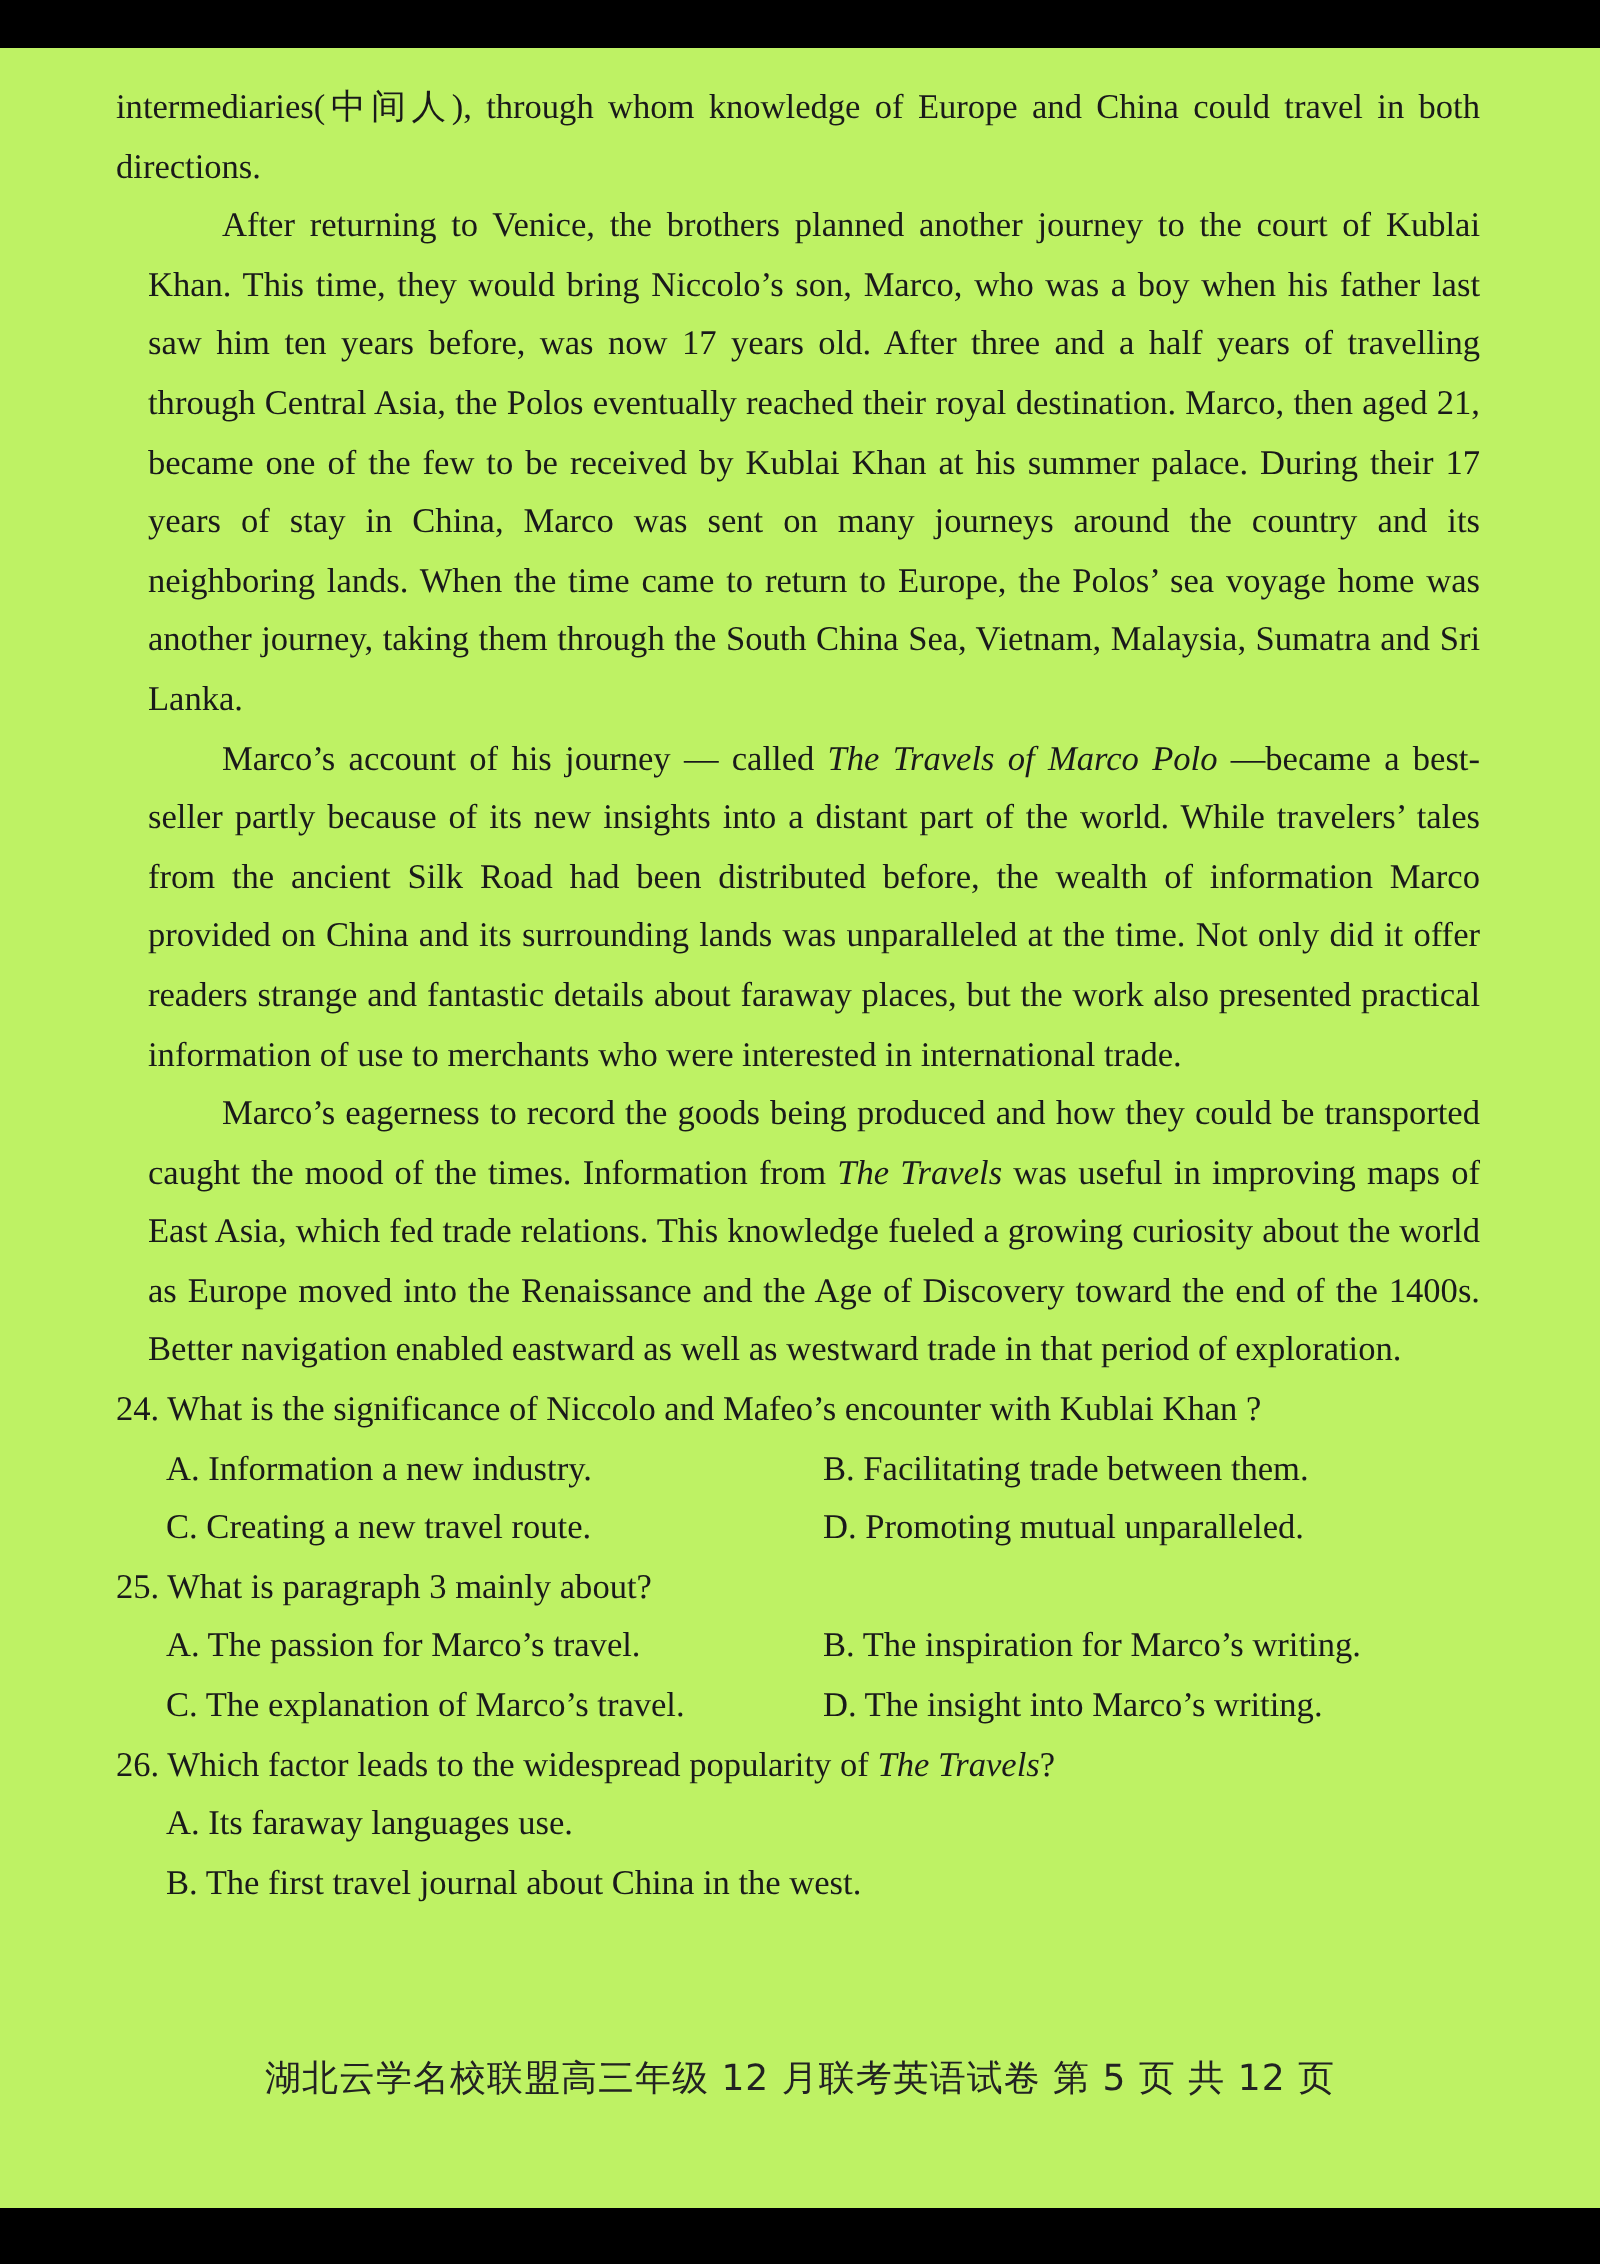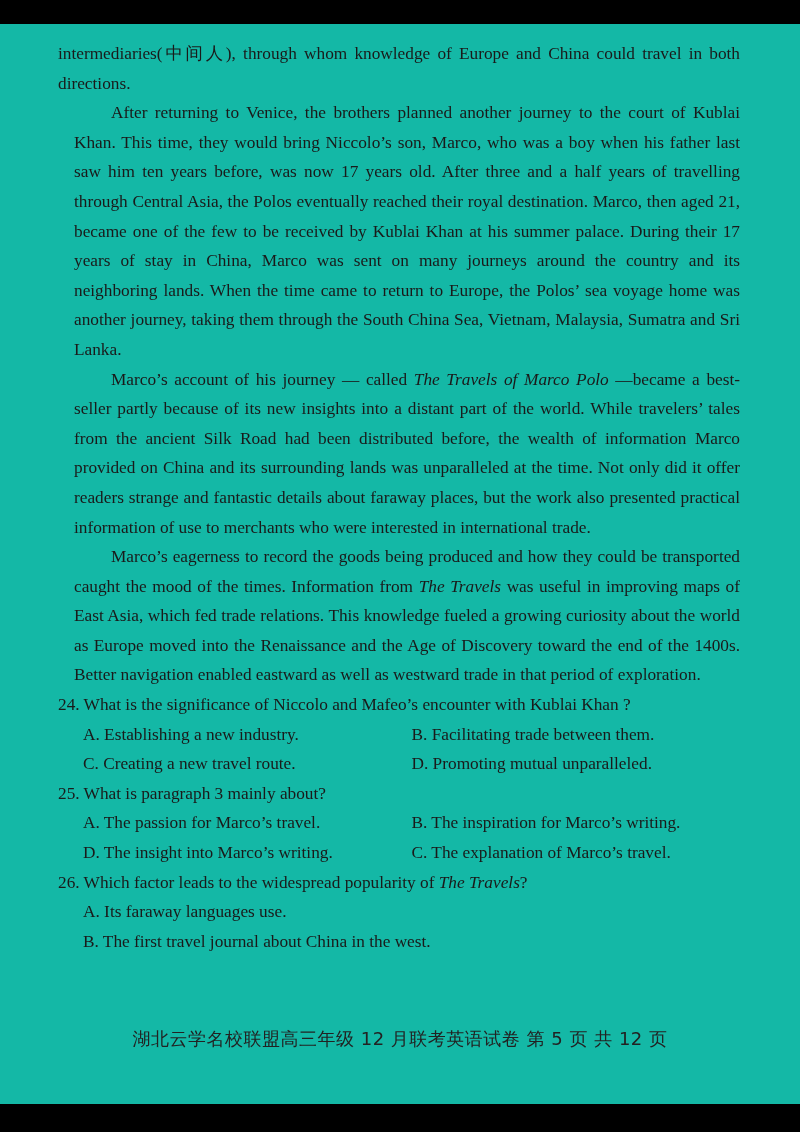--- a/index.html
+++ b/index.html
@@ -1,18 +1,18 @@
 <!DOCTYPE html>
 <html><head>
 <meta charset="utf-8">
 <style>
   html, body { margin:0; padding:0; }
   body { width:800px; height:1132px; background:#000; position:relative; overflow:hidden;
          font-family: "Liberation Serif", "DejaVu Serif", serif; color:#1a1a1a; }
-  .page { position:absolute; left:0; top:24px; width:800px; height:1080px; background:#14b8a6; }
+  .page { position:absolute; left:0; top:24px; width:800px; height:1080px; background:#bef264; }
   .content { position:absolute; left:58px; top:15px; width:682px; font-size:17.3px; line-height:29.6px; }
   p { margin:0; text-align:justify; text-align-last:left; }
   .indent { text-indent:37px;margin-left:16px; }
   .q { margin:0; }
   .opts { display:flex; padding-left:25px; }
   .opt { width:333px; }
   .opt-full { padding-left:25px; }
   i { font-style:italic; }
   .footer { position:absolute; top:1003px; left:0; width:800px; text-align:center;
             font-family: "DejaVu Sans", sans-serif; font-size:18px; letter-spacing:0.5px; color:#222; }
@@ -23,38 +23,38 @@
 <div class="page">
   <div class="content">
     <p>intermediaries(中间人), through whom knowledge of Europe and China could travel in both directions.</p>
     <p class="indent">After returning to Venice, the brothers planned another journey to the court of Kublai Khan. This time, they would bring Niccolo’s son, Marco, who was a boy when his father last saw him ten years before, was now 17 years old. After three and a half years of travelling through Central Asia, the Polos eventually reached their royal destination. Marco, then aged 21, became one of the few to be received by Kublai Khan at his summer palace. During their 17 years of stay in China, Marco was sent on many journeys around the country and its neighboring lands. When the time came to return to Europe, the Polos’ sea voyage home was another journey, taking them through the South China Sea, Vietnam, Malaysia, Sumatra and Sri Lanka.</p>
     <p class="indent"><span>Marco’s account of his journey — called </span><i>The Travels of Marco Polo</i><span> —became a best-seller partly because of its new insights into a distant part of the world. While travelers’ tales from the ancient Silk Road had been distributed before, the wealth of information Marco provided on China and its surrounding lands was unparalleled at the time. Not only did it offer readers strange and fantastic details about faraway places, but the work also presented practical information of use to merchants who were interested in international trade.</span></p>
     <p class="indent"><span>Marco’s eagerness to record the goods being produced and how they could be transported caught the mood of the times. Information from </span><i>The Travels</i><span> was useful in improving maps of East Asia, which fed trade relations. This knowledge fueled a growing curiosity about the world as Europe moved into the Renaissance and the Age of Discovery toward the end of the 1400s. Better navigation enabled eastward as well as westward trade in that period of exploration.</span></p>
 
     <div>
       <p class="q">24.  What is the significance of Niccolo and Mafeo’s encounter with Kublai Khan ?</p>
       <div class="opts">
-        <span class="opt">A. Establishing a new industry.</span>
+        <span class="opt">A. Information a new industry.</span>
         <span class="opt">B. Facilitating trade between them.</span>
       </div>
       <div class="opts">
         <span class="opt">C. Creating a new travel route.</span>
         <span class="opt">D. Promoting mutual unparalleled.</span>
       </div>
     </div>
 
     <div>
       <p class="q">25. What is paragraph 3 mainly about?</p>
       <div class="opts">
         <span class="opt">A. The passion for Marco’s travel.</span>
         <span class="opt">B. The inspiration for Marco’s writing.</span>
       </div>
       <div class="opts">
+        <span class="opt">C. The explanation of Marco’s travel.</span>
         <span class="opt">D. The insight into Marco’s writing.</span>
-        <span class="opt">C. The explanation of Marco’s travel.</span>
       </div>
     </div>
 
     <div>
       <p class="q"><span>26. Which factor leads to the widespread popularity of </span><i>The Travels</i><span>?</span></p>
       <div class="opt-full">A. Its faraway languages use.</div>
       <div class="opt-full">B. The first travel journal about China in the west.</div>
     </div>
   </div>
 

